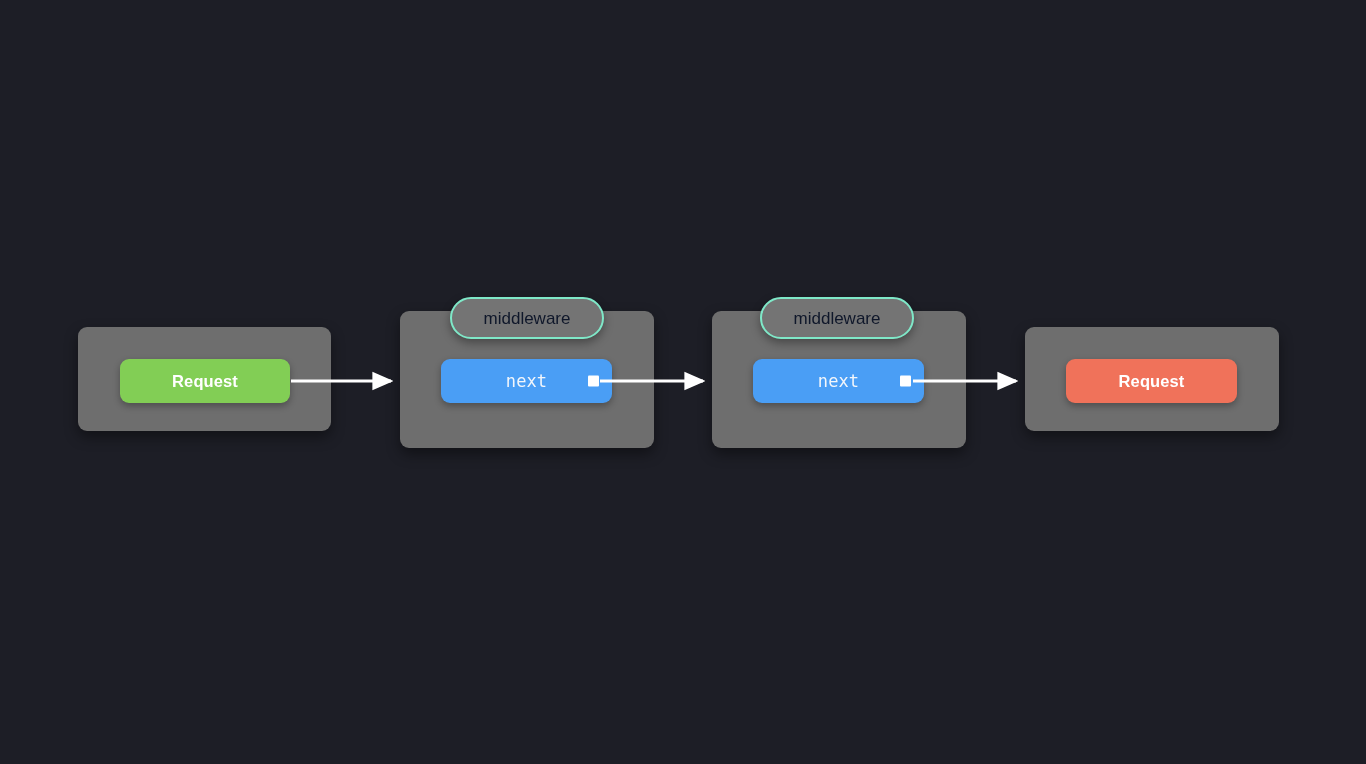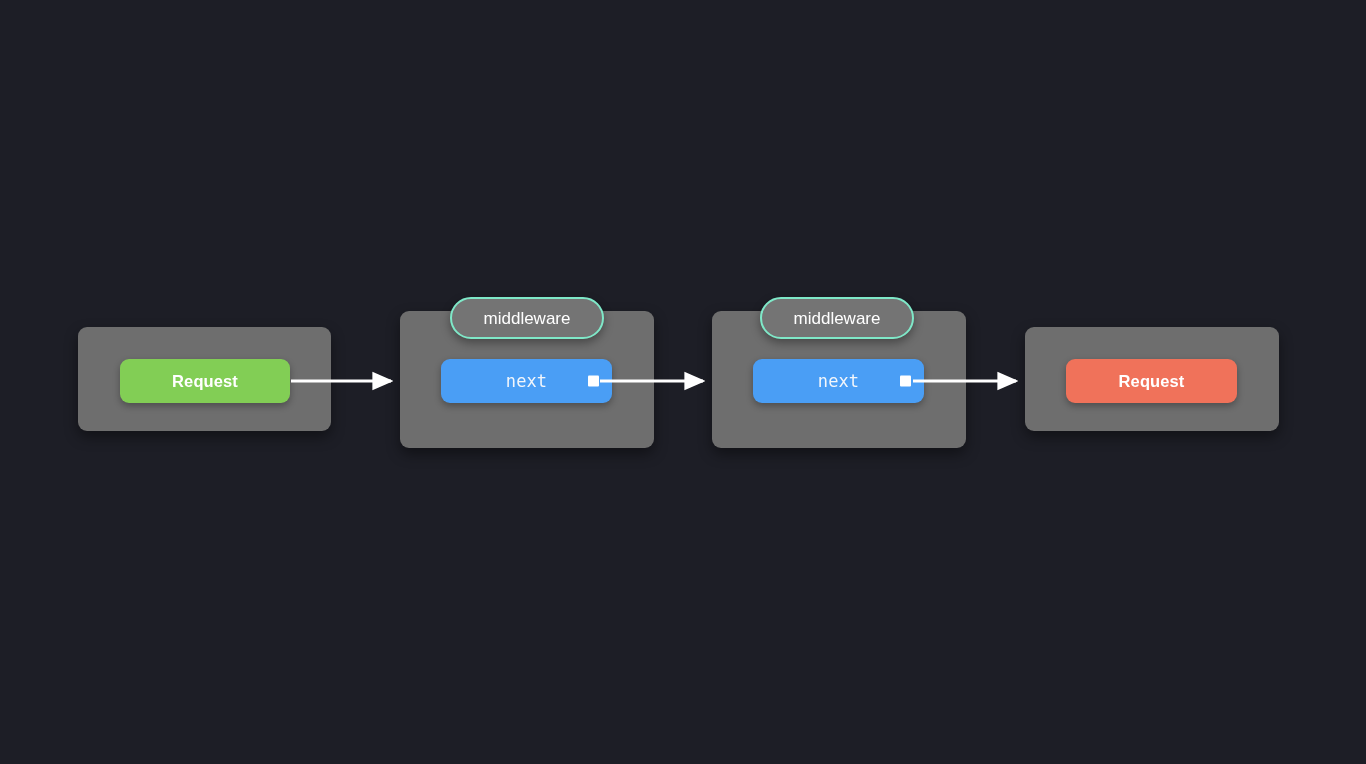--- a/index.html
+++ b/index.html
@@ -92,21 +92,21 @@
     border-radius: 21px;
     display: flex;
     align-items: center;
     justify-content: center;
     box-shadow: 0 4px 10px rgba(0,0,0,0.35);
     z-index: 5;
   }
 
   .mw-tab-label {
     font-size: 17px;
-    color: #ffffff;
+    color: #0f172a;
     line-height: 1;
     user-select: none;
   }
 
   
   .arrow-layer {
     position: absolute;
     inset: 0;
     pointer-events: none;
     z-index: 6;

